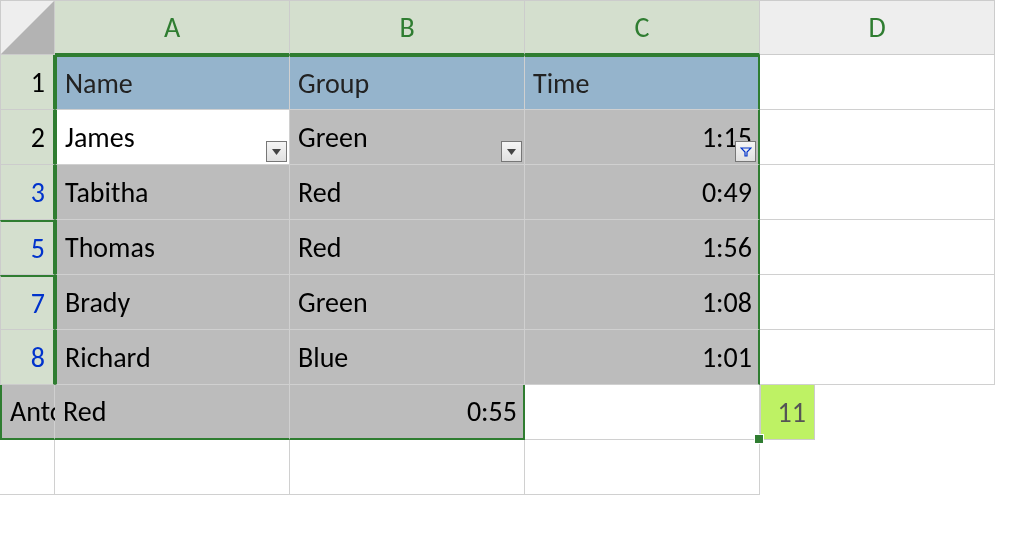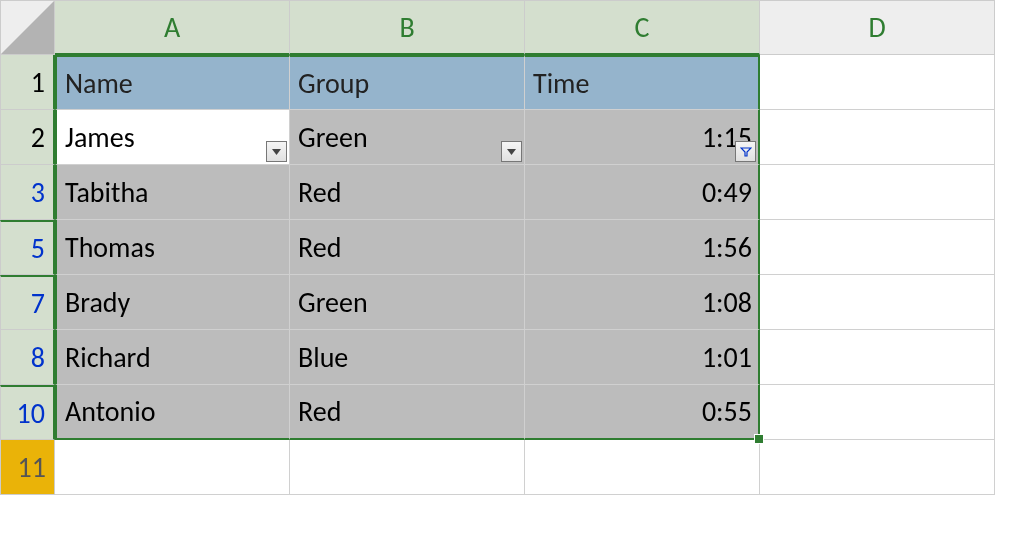--- a/index.html
+++ b/index.html
@@ -44,21 +44,21 @@
     }
     .row-hdr {
       width: 55px;
       display: flex;
       align-items: center;
       justify-content: flex-end;
       padding-right: 8px;
       border: 1px solid #ccc;
       border-top: none;
       font-size: 28px;
-      background: #eab308;
+      background: #bef264;
     }
     .row-hdr.selected {
       background: #d4dfce;
       border-right: 2px solid #2f7d31;
     }
     .row-hdr.filtered { color: #0033cc; }
     .row-hdr.jaggy { position:relative; border-top: 2px solid #2f7d31; }
     .cell {
       height: 55px;
       border: 1px solid #d0d0d0;
@@ -172,21 +172,20 @@
   <div class="cell sel">Green</div>
   <div class="cell sel r" style="border-right:2px solid #2f7d31;">1:08</div>
   <div class="cell empty"></div>
 
   <div class="row-hdr selected filtered">8</div>
   <div class="cell sel" style="border-left:2px solid #2f7d31;">Richard</div>
   <div class="cell sel">Blue</div>
   <div class="cell sel r" style="border-right:2px solid #2f7d31;">1:01</div>
   <div class="cell empty"></div>
 
-  <div class="row-hdr selected filtered jaggy">10</div>
   <div class="cell sel" style="border-left:2px solid #2f7d31;border-bottom:2px solid #2f7d31;">Antonio</div>
   <div class="cell sel" style="border-bottom:2px solid #2f7d31;">Red</div>
   <div class="cell sel r" style="border-right:2px solid #2f7d31;border-bottom:2px solid #2f7d31;">0:55</div>
   <div class="cell empty"></div>
 
   <div class="row-hdr" style="color:#555">11</div>
   <div class="cell empty"></div>
   <div class="cell empty"></div>
   <div class="cell empty"></div>
   <div class="cell empty"></div>

